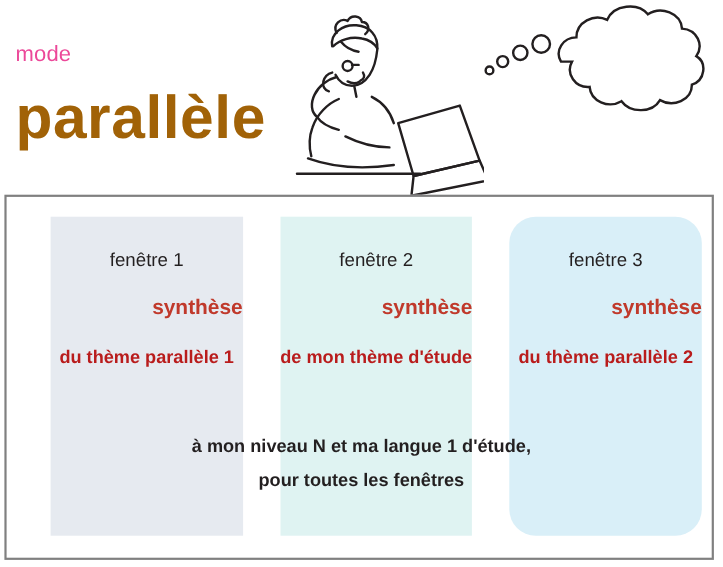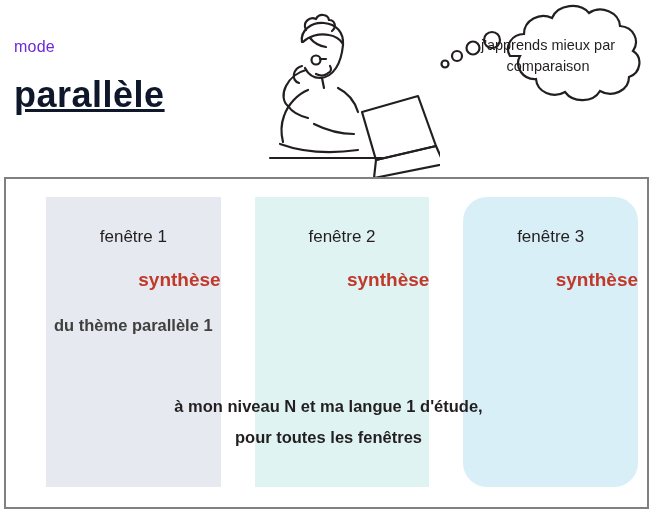--- a/index.html
+++ b/index.html
@@ -21,34 +21,33 @@
     left: 0;
     top: 0;
     width: 657px;
     height: 176px;
   }
 
   #mode-label {
     position: absolute;
     left: 14px;
     top: 38px;
-    font-size: 16px;
-    color: #6d28d9;
+    font-size: 20px;
+    color: #ec4899;
     letter-spacing: 0.2px;
   }
 
   #mode-title {
     position: absolute;
     left: 14px;
     top: 74px;
-    font-size: 36px;
-    font-weight: bold;
-    color: #0f172a;
+    font-size: 55px;
+    font-weight: bold;
+    color: #a16207;
     letter-spacing: 0.5px;
-    text-decoration: underline;
   }
 
   
   #illustration {
     position: absolute;
     left: 210px;
     top: 8px;
     width: 230px;
     height: 170px;
   }
@@ -115,21 +114,21 @@
   .win-synth {
     font-size: 19px;
     font-weight: bold;
     color: #c0392b;
     margin-bottom: 22px;
     text-align: right;
   }
   .win-sub {
     font-size: 16.5px;
     font-weight: bold;
-    color: #404040;
+    color: #b91c1c;
     line-height: 1.5;
     padding: 0 0;
   }
 
   
   #footer-lines {
     position: absolute;
     left: 0;
     top: 212px;
     width: 645px;
@@ -207,42 +206,43 @@
                  c12 -8 30 -1 31 13
                  c14 1 20 15 13 25
                  c10 6 8 22 -4 26
                  c0 14 -17 21 -29 14
                  c-7 12 -27 12 -35 1
                  c-12 7 -28 0 -29 -13
                  c-13 1 -22 -12 -16 -23 z"></path>
       </g>
     </svg>
   </div>
-  <div id="bubble-text">j'apprends mieux par comparaison</div>
 
 </div>
 
 <div id="panel">
 
   <div id="columns">
 
     <div class="window-col col-1">
       <div class="win-name">fenêtre 1</div>
       <div class="win-synth">synthèse</div>
       <div class="win-sub">du thème parallèle 1</div>
     </div>
 
     <div class="window-col col-2">
       <div class="win-name">fenêtre 2</div>
       <div class="win-synth">synthèse</div>
+      <div class="win-sub">de mon thème d'étude</div>
     </div>
 
     <div class="window-col col-3">
       <div class="win-name">fenêtre 3</div>
       <div class="win-synth">synthèse</div>
+      <div class="win-sub">du thème parallèle 2</div>
     </div>
 
   </div>
 
   <div id="footer-lines">
     <div class="footer-line">à mon niveau N  et ma langue 1 d'étude,</div>
     <div class="footer-line">pour toutes les fenêtres</div>
   </div>
 
 </div>

